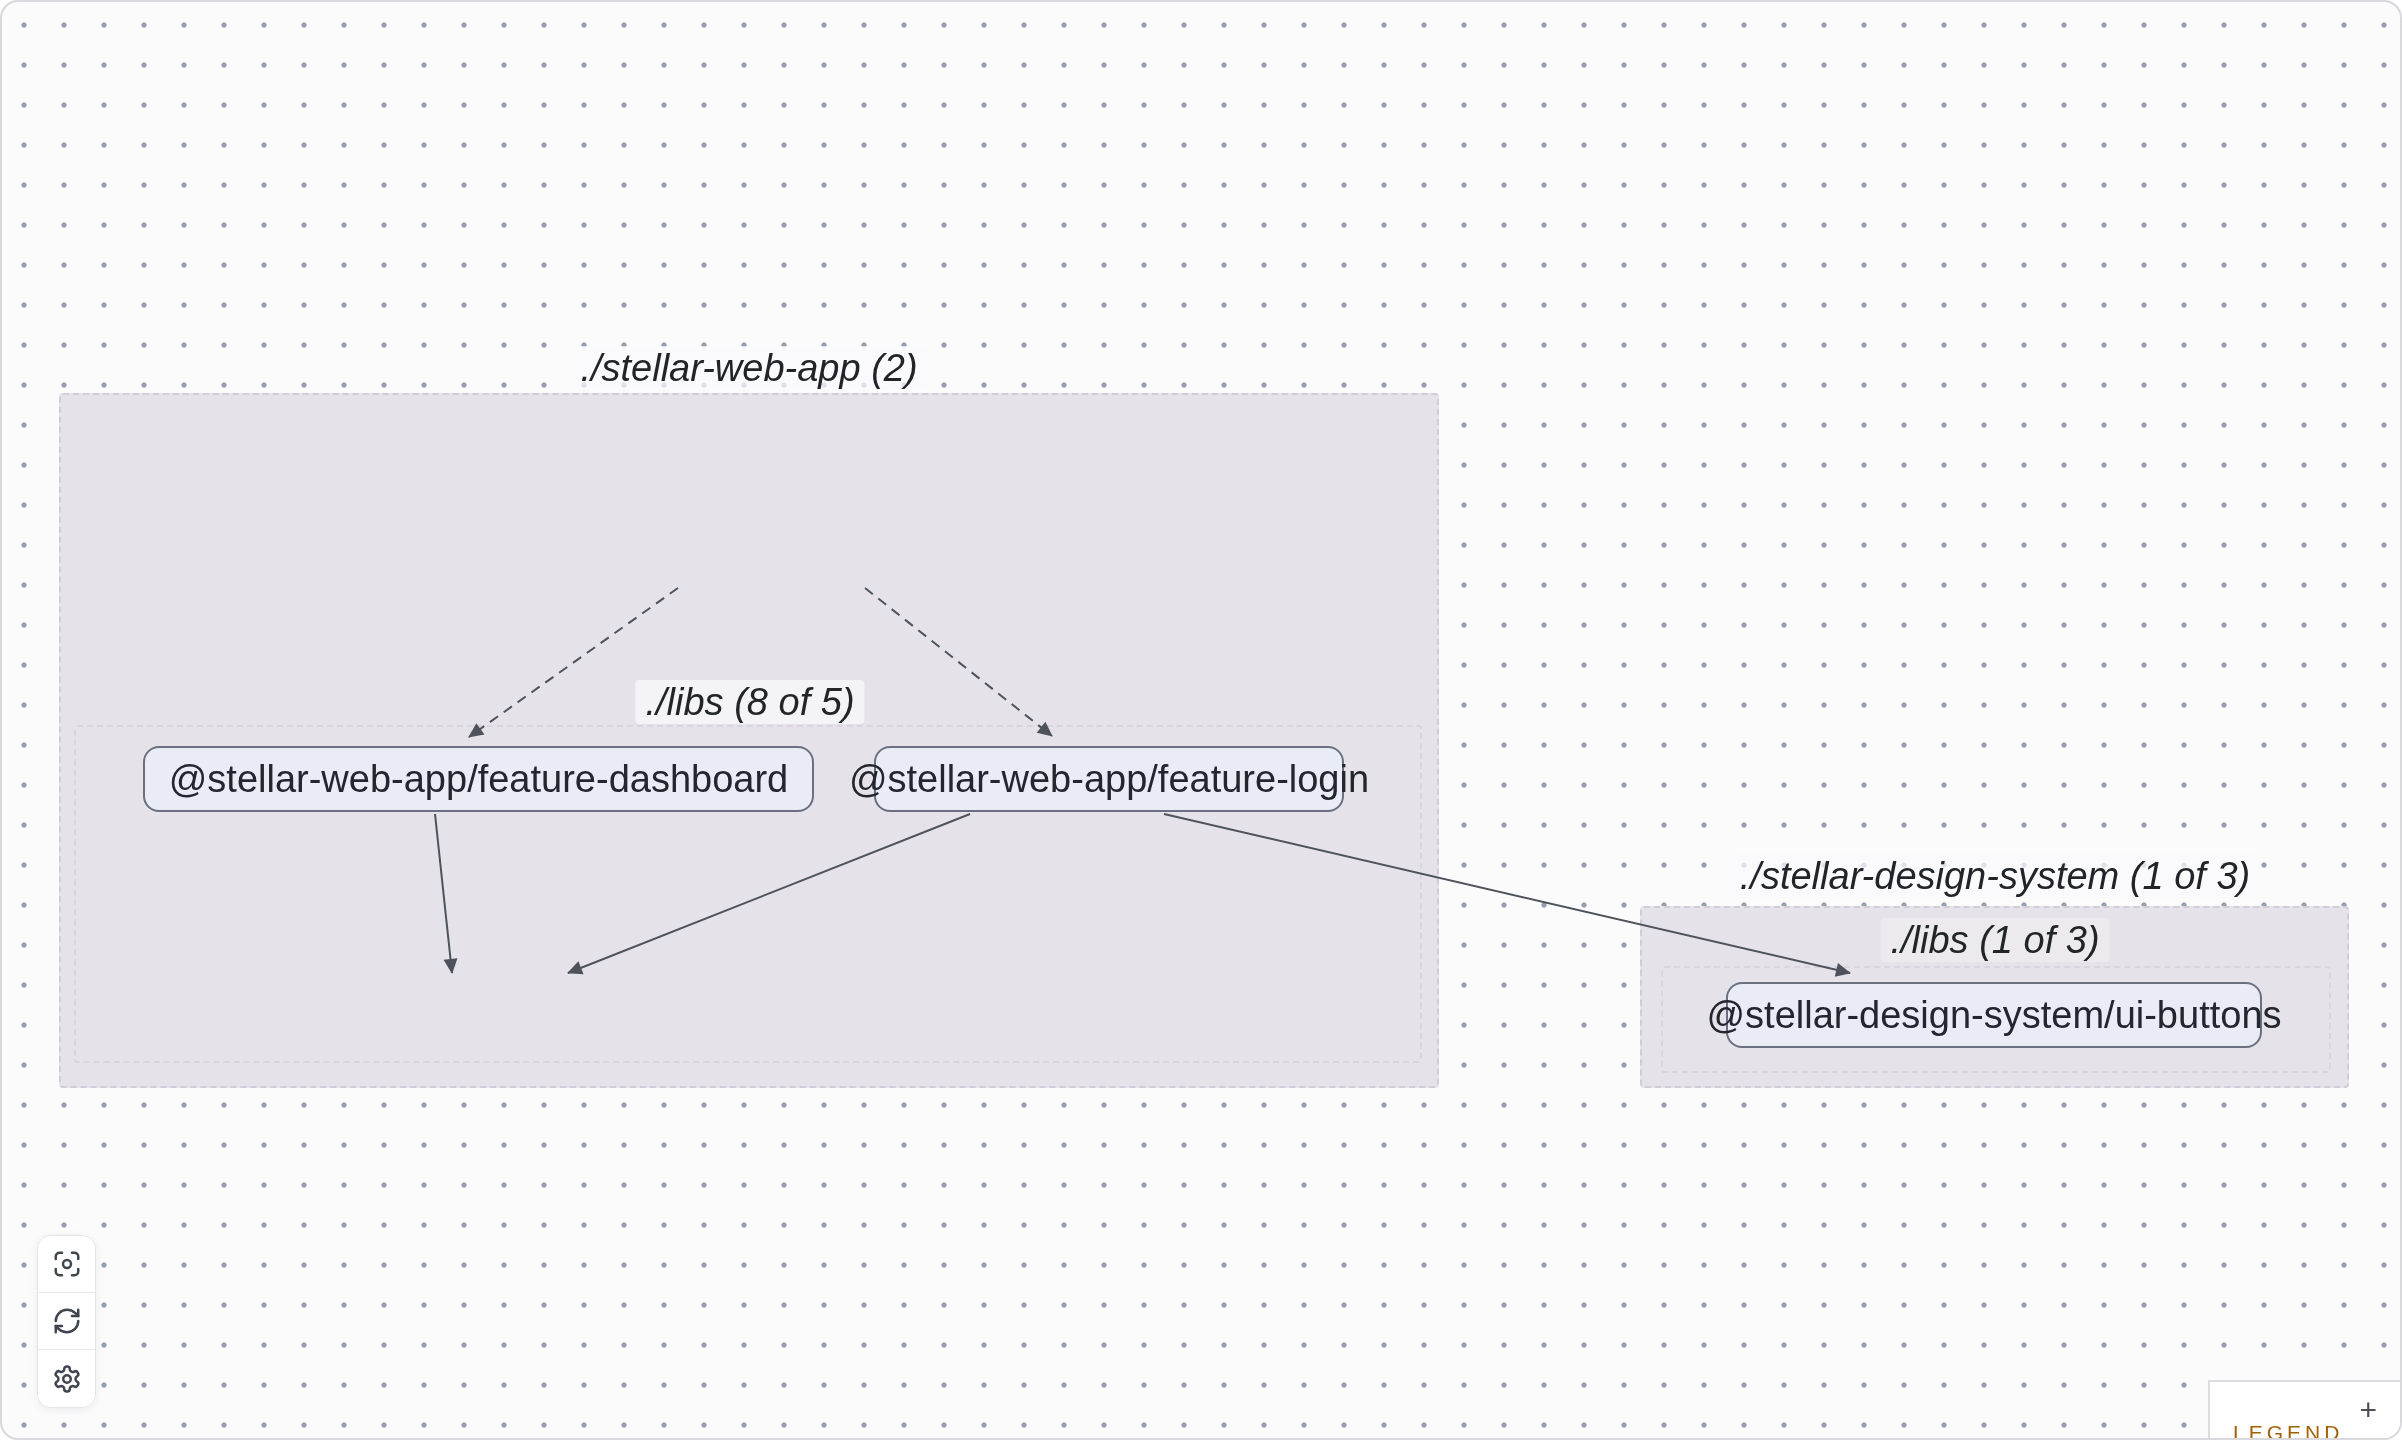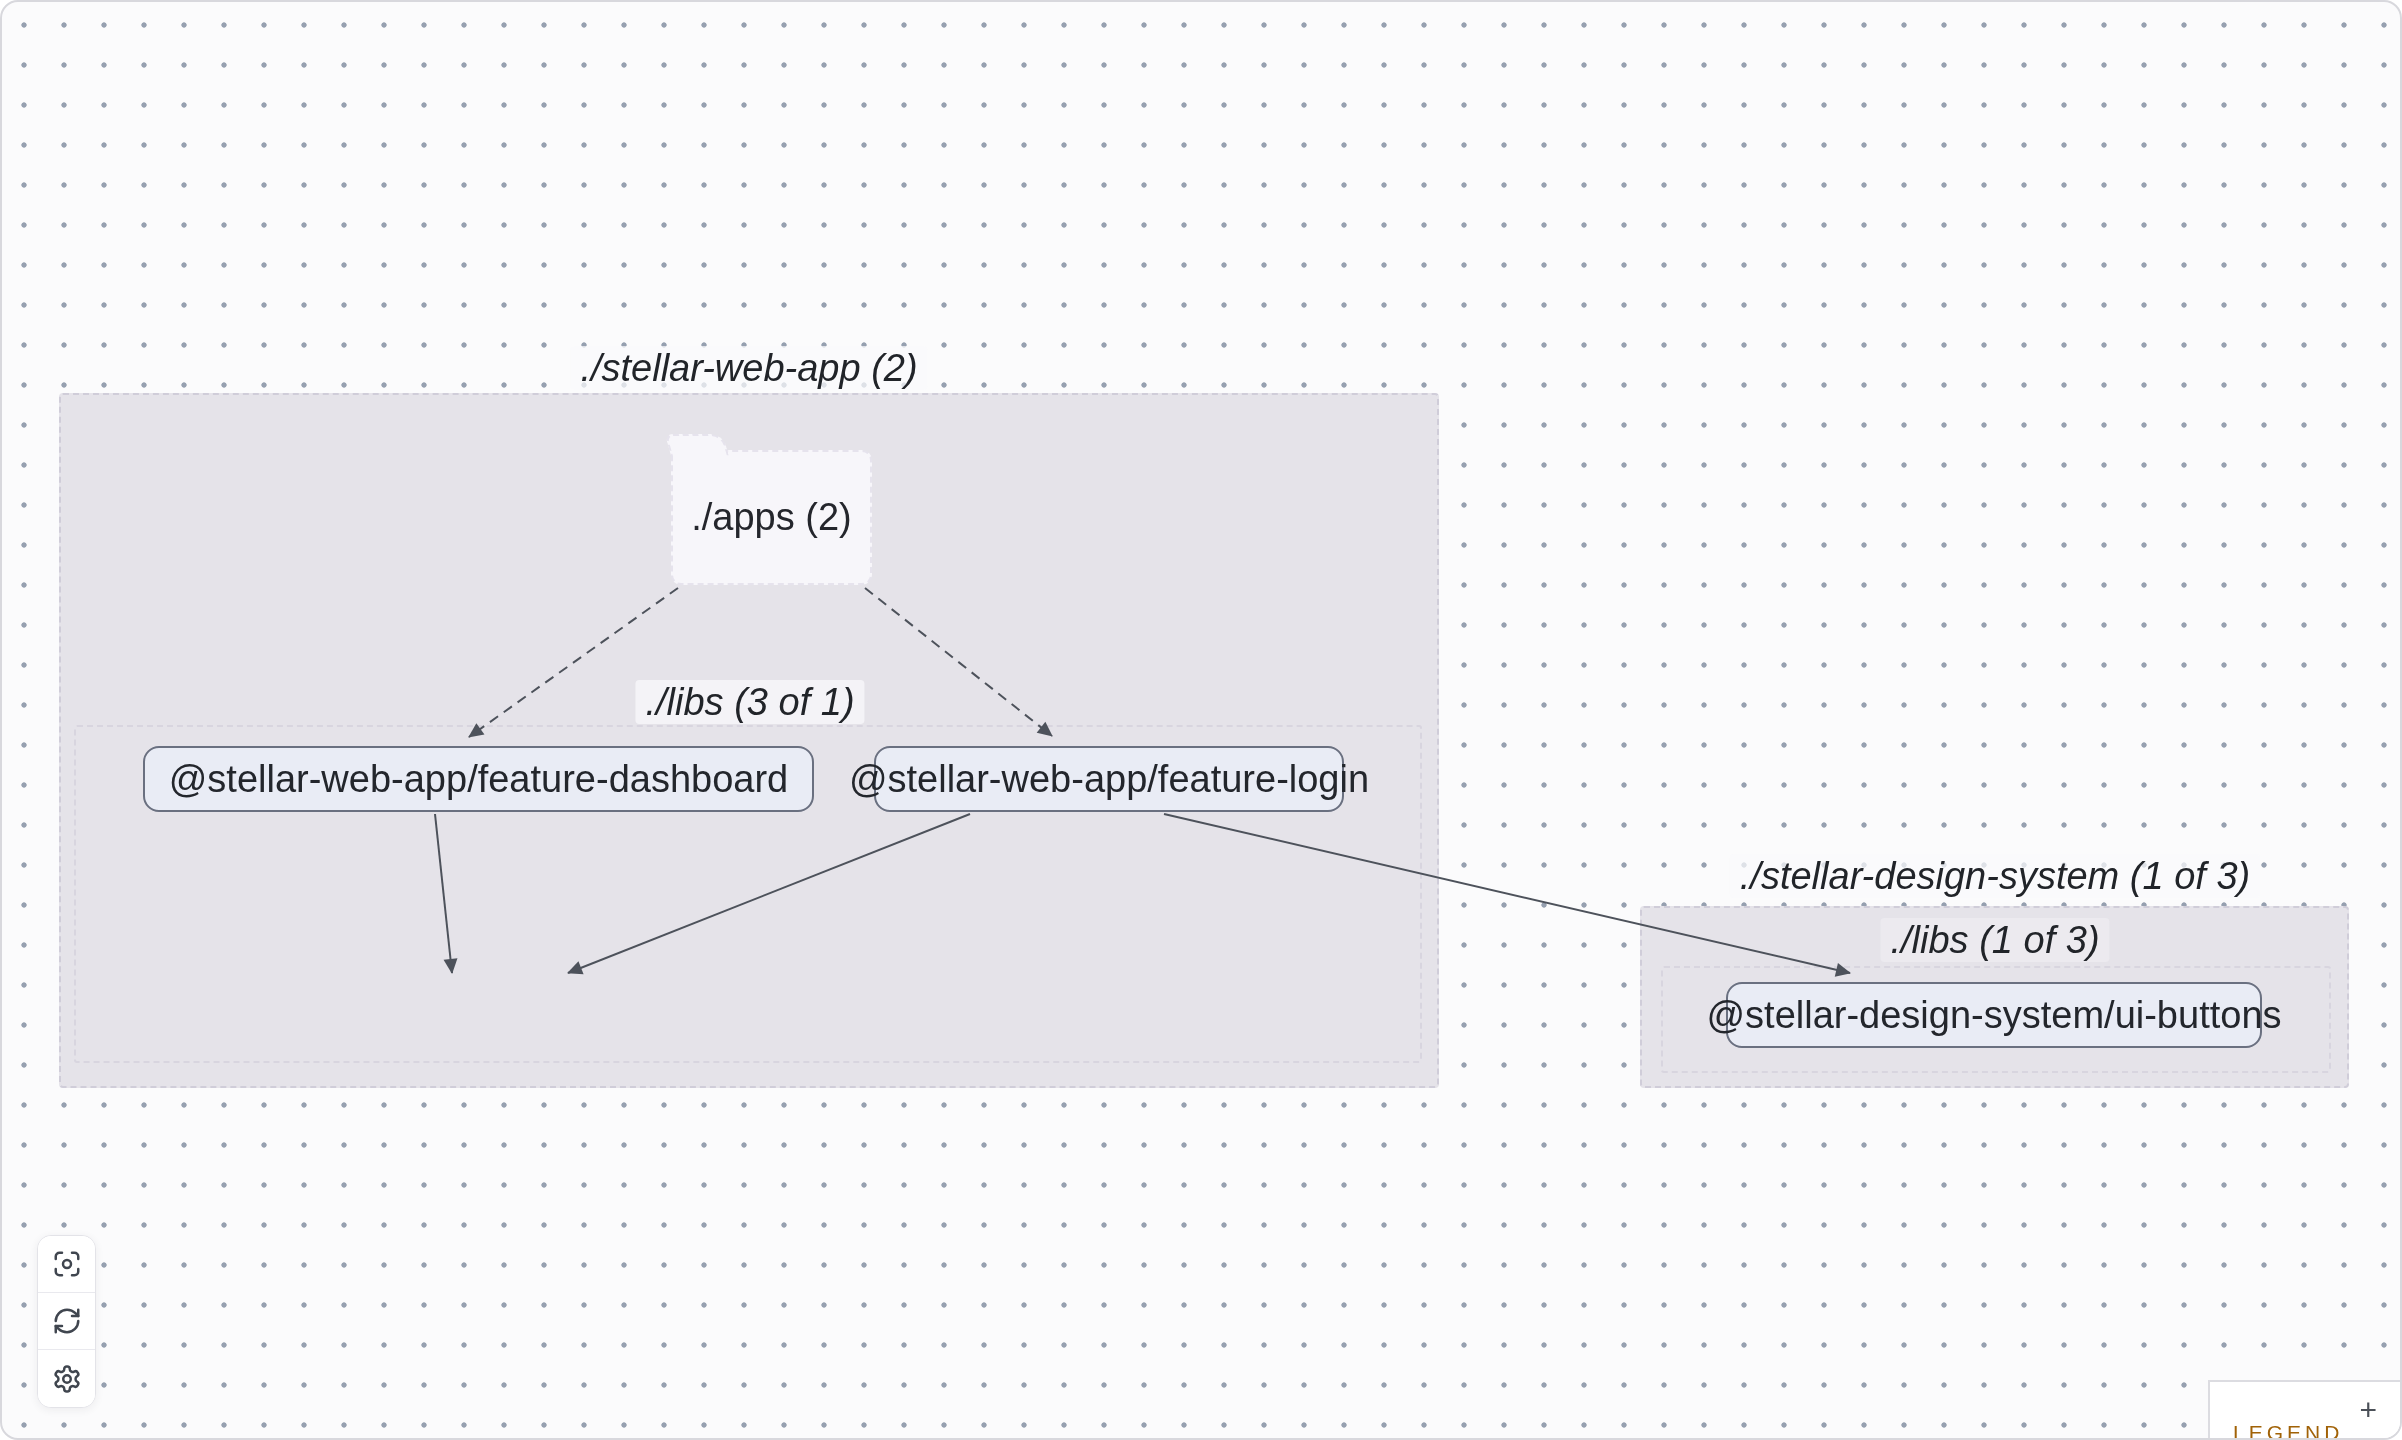--- a/index.html
+++ b/index.html
@@ -151,44 +151,41 @@
 </style>
 </head>
 <body>
 
 <div class="stage">
 
   <div class="group" style="left:57px; top:391px; width:1380px; height:695px;"></div>
   <div class="glabel" style="left:747px; top:344px;">./stellar-web-app (2)</div>
 
   <div class="group-inner" style="left:72px; top:723px; width:1348px; height:338px;"></div>
-  <div class="glabel" style="left:748px; top:678px;">./libs (3 of 1)</div>
+  <div class="glabel" style="left:748px; top:678px;">./libs (8 of 5)</div>
 
   <div class="group" style="left:1638px; top:904px; width:709px; height:182px;"></div>
   <div class="glabel" style="left:1993px; top:852px;">./stellar-design-system (1 of 3)</div>
 
   <div class="group-inner" style="left:1659px; top:964px; width:670px; height:107px;"></div>
   <div class="glabel" style="left:1993px; top:916px; background:rgba(240,238,244,0.6);">./libs (1 of 3)</div>
 
   <svg class="edges" viewBox="0 0 2402 1440">
     <defs>
       <marker id="arrow" markerUnits="userSpaceOnUse" markerWidth="18" markerHeight="16" refX="15" refY="8" orient="auto">
         <path d="M1 1 L16 8 L1 15 Z" fill="#4d525b"></path>
       </marker>
     </defs>
     <path class="edge dashed" d="M676 586 L467 735" marker-end="url(#arrow)"></path>
     <path class="edge dashed" d="M863 586 L1050 734" marker-end="url(#arrow)"></path>
     <path class="edge" d="M433 812 L450 971" marker-end="url(#arrow)"></path>
     <path class="edge" d="M968 812 L566 971" marker-end="url(#arrow)"></path>
     <path class="edge" d="M1162 812 L1848 971" marker-end="url(#arrow)"></path>
   </svg>
 
-  <div class="folder">
-    <span class="folder-label">./apps (2)</span>
-  </div>
 
   <div class="node" style="left:93px; top:744px; width:671px;">
     <span>@stellar-web-app/feature-dashboard</span>
   </div>
 
   <div class="node" style="left:824px; top:744px; width:470px;">
     <span>@stellar-web-app/feature-login</span>
   </div>
 
 

